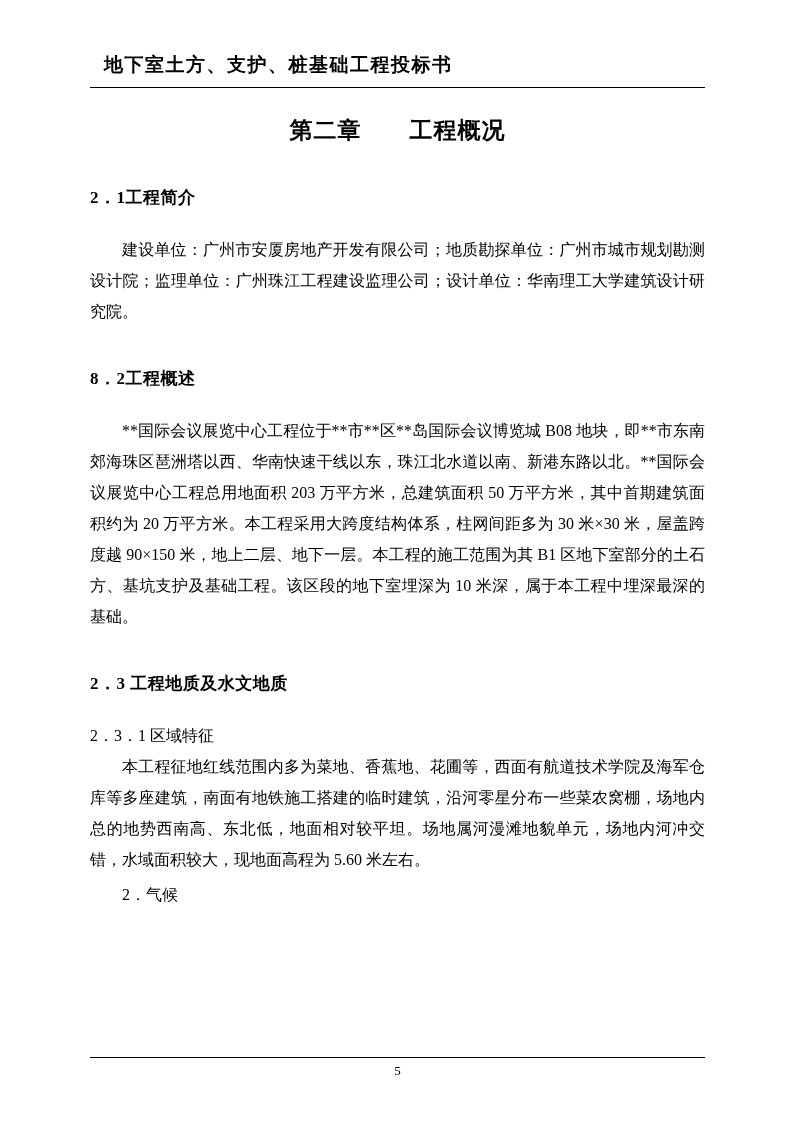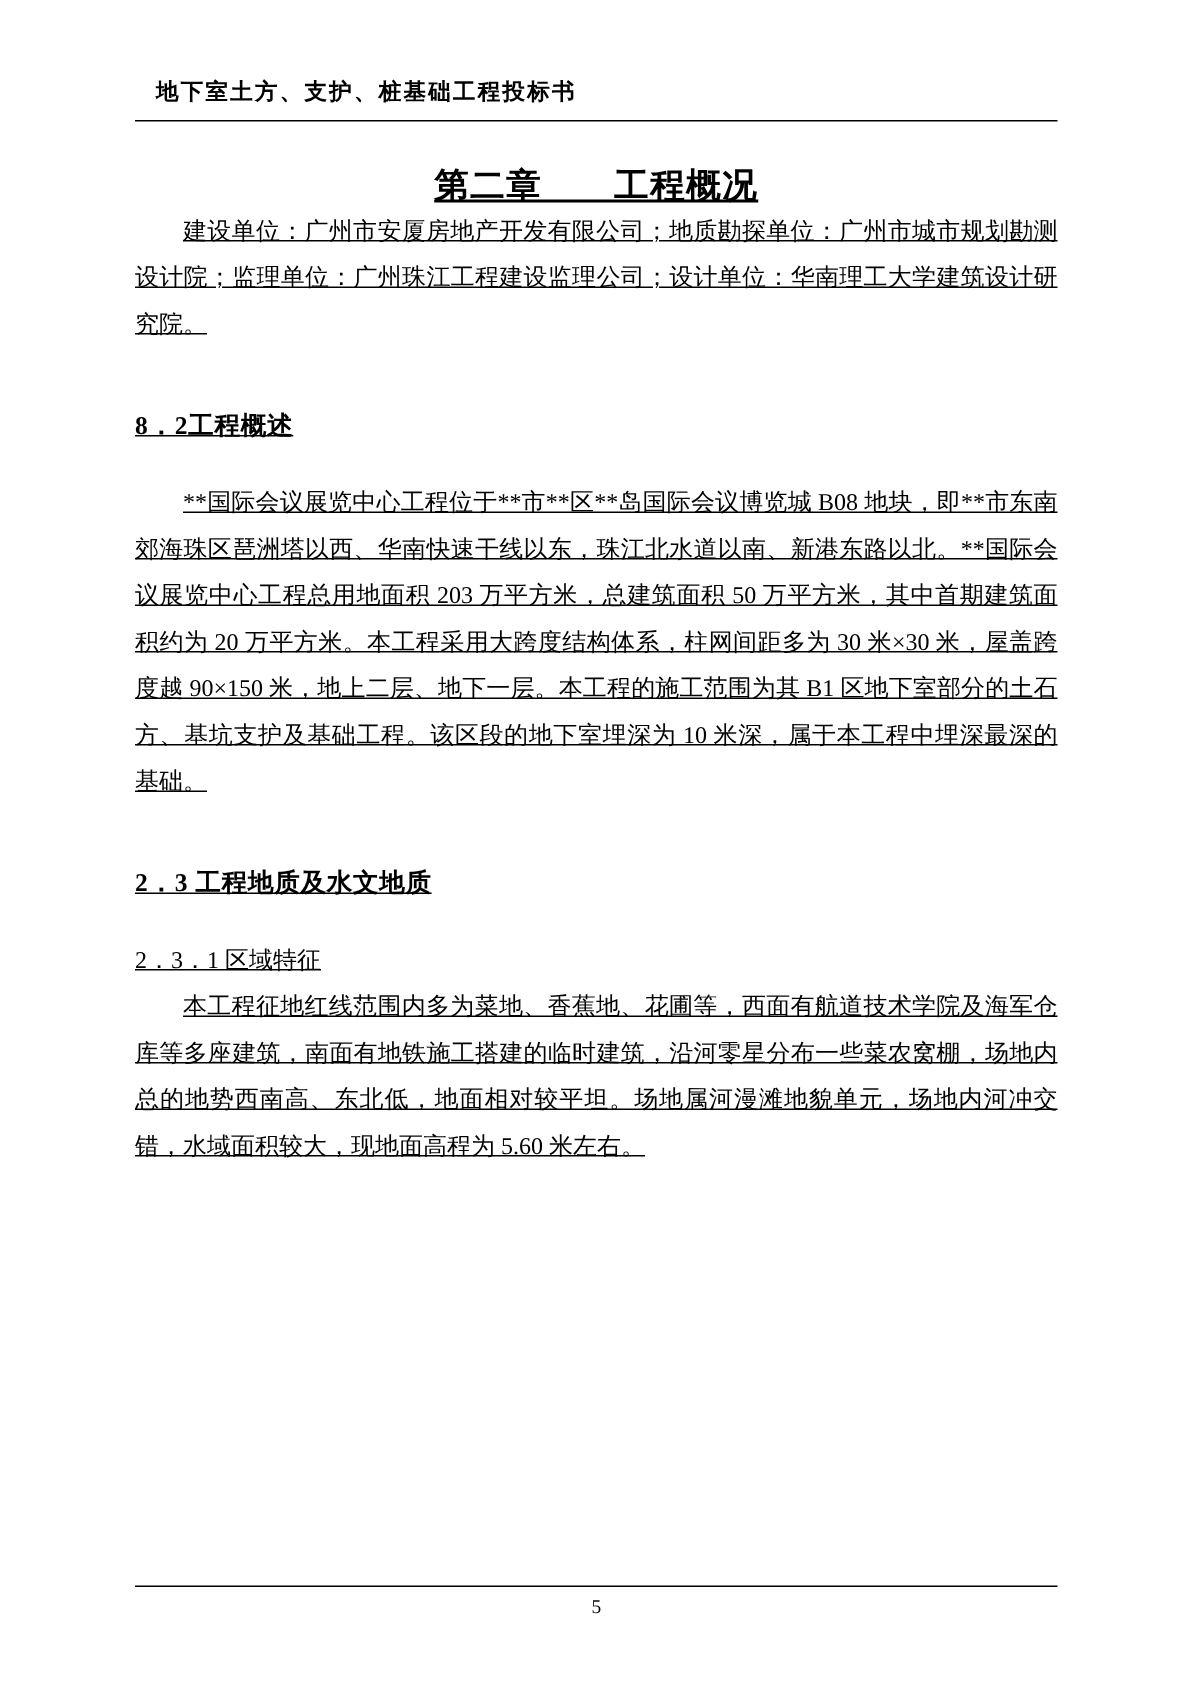--- a/index.html
+++ b/index.html
@@ -16,31 +16,30 @@
     font-family: "Liberation Serif", "DejaVu Serif", serif;
     overflow: hidden;
     box-sizing: border-box;
   }
   .hdr {
     margin: 0 88px 0 90px;
     padding: 52px 0 9px 0;
     border-bottom: 1.5px solid #000;
   }
   .hdr-text {
-    font-size: 15px;
+    font-size: 19px;
     font-weight: bold;
     margin-left: 14px;
     letter-spacing: 1.5px;
   }
   .body-area {
     margin: 0 88px 0 90px;
     font-size: 16px;
     line-height: 31px;
     text-align: justify;
-    text-decoration: underline;
   }
   .chapter-title {
     text-align: center;
     font-size: 23px;
     font-weight: bold;
     line-height: 30px;
     margin: 28px 0 0 0;
     letter-spacing: 1px;
   }
   .sec-heading {
@@ -87,31 +86,33 @@
 <div class="page">
 
   <div class="hdr">
     <div class="hdr-text">地下室土方、支护、桩基础工程投标书</div>
   </div>
 
   <div class="body-area">
 
     <h1 class="chapter-title">第二章　　工程概况</h1>
 
+    <h2 class="sec-heading">2．1工程简介</h2>
     <p class="para">建设单位：广州市安厦房地产开发有限公司；地质勘探单位：广州市城市规划勘测设计院；监理单位：广州珠江工程建设监理公司；设计单位：华南理工大学建筑设计研究院。</p>
 
     <h2 class="sec-heading">8．2工程概述</h2>
     <p class="para">**国际会议展览中心工程位于**市**区**岛国际会议博览城 B08 地块，即**市东南郊海珠区琶洲塔以西、华南快速干线以东，珠江北水道以南、新港东路以北。**国际会议展览中心工程总用地面积 203 万平方米，总建筑面积 50 万平方米，其中首期建筑面积约为 20 万平方米。本工程采用大跨度结构体系，柱网间距多为 30 米×30 米，屋盖跨度越 90×150 米，地上二层、地下一层。本工程的施工范围为其 B1 区地下室部分的土石方、基坑支护及基础工程。该区段的地下室埋深为 10 米深，属于本工程中埋深最深的基础。</p>
 
     <h2 class="sec-heading">2．3 工程地质及水文地质</h2>
 
     <div class="sub-heading">2．3．1 区域特征</div>
 
     <p class="para">本工程征地红线范围内多为菜地、香蕉地、花圃等，西面有航道技术学院及海军仓库等多座建筑，南面有地铁施工搭建的临时建筑，沿河零星分布一些菜农窝棚，场地内总的地势西南高、东北低，地面相对较平坦。场地属河漫滩地貌单元，场地内河冲交错，水域面积较大，现地面高程为 5.60 米左右。</p>
 
+    <div class="item-heading mt4">2．气候</div>
 
   </div>
 
   <div class="footer">
     <div class="page-number">5</div>
   </div>
 
 </div>
 
 </body></html>

